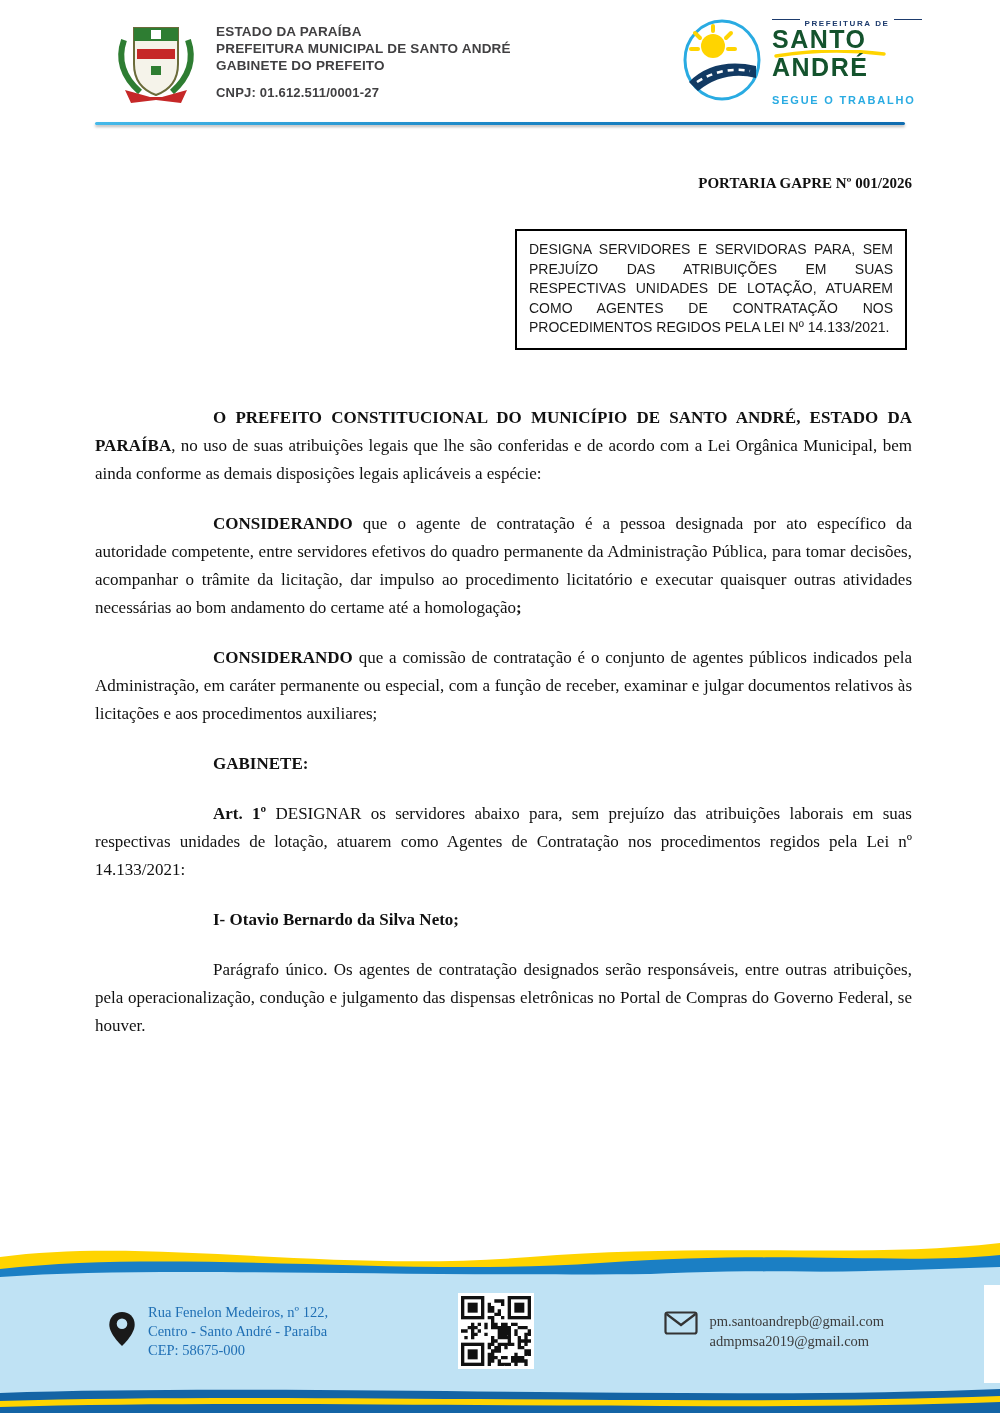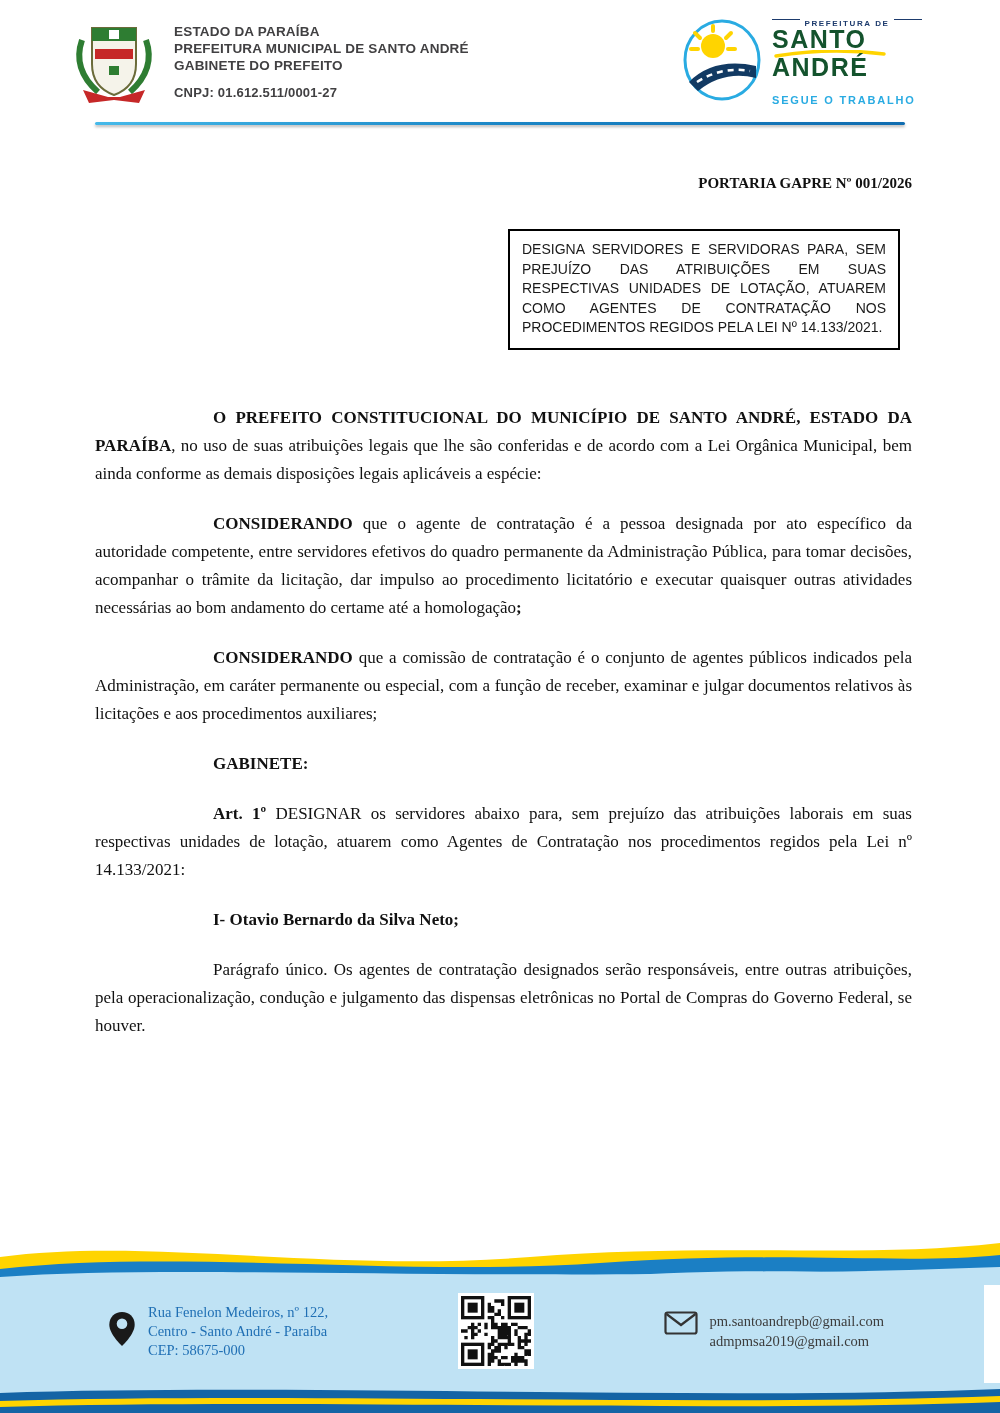--- a/index.html
+++ b/index.html
@@ -5,21 +5,21 @@
   * { margin:0; padding:0; box-sizing:border-box; }
   html,body { background:#ffffff; }
   .page {
     position:relative; width:1000px; height:1413px; margin:0 auto;
     background:#ffffff; overflow:hidden; color:#111;
     font-family:"Liberation Serif", serif;
   }
 
   
   .header { display:flex; align-items:center; justify-content:space-between;
-            padding:14px 78px 4px 68px; }
+            padding:14px 78px 4px 110px; }
   .header-left { display:flex; align-items:center; gap:14px; }
   .org { font-family:"Liberation Sans", sans-serif; font-weight:bold;
          color:#414042; letter-spacing:.2px; }
   .org .l1, .org .l2, .org .l3 { font-size:13.5px; line-height:17px; }
   .org .l4 { font-size:13px; line-height:17px;margin-top:10px; }
 
   .brand { display:flex; align-items:center; gap:10px; }
   .brand-text { display:flex; flex-direction:column; align-items:flex-start; width:150px; }
   .brand-top { display:flex; align-items:flex-start; width:100%; gap:5px;
                font-family:"Liberation Sans", sans-serif; font-weight:bold;
@@ -32,21 +32,21 @@
                   font-weight:bold; font-size:11px; letter-spacing:1.8px; color:#29abe2; }
 
   .divider { height:3px; margin:8px 95px 0 95px; border-radius:2px;
              background:linear-gradient(90deg,#45b9e9,#1b86c6,#0f6cb0);
              box-shadow:0 2px 3px rgba(0,0,0,.28); }
 
   
   .doc { padding:0 88px 0 95px; font-size:17px; line-height:28px; text-align:justify; }
   .doc-title { margin-top:44px; font-weight:bold; font-size:15px; text-align:right; }
 
-  .summary-box { width:392px; margin:32px 12px 0 auto; border:2px solid #000;
+  .summary-box { width:392px; margin:32px 5px 0 auto; border:2px solid #000;
                  padding:9px 12px 10px 12px;
                  font-family:"Liberation Sans", sans-serif; font-size:14px;
                  line-height:19.5px; text-align:justify; color:#1a1a1a; }
 
   .para { text-indent:118px; margin-top:22px; }
   .para-first { margin-top:54px; }
   .para-gap { margin-top:46px; }
   .block-indent { margin-left:118px; text-indent:0; text-align:left; }
   b { font-weight:bold; }
 

